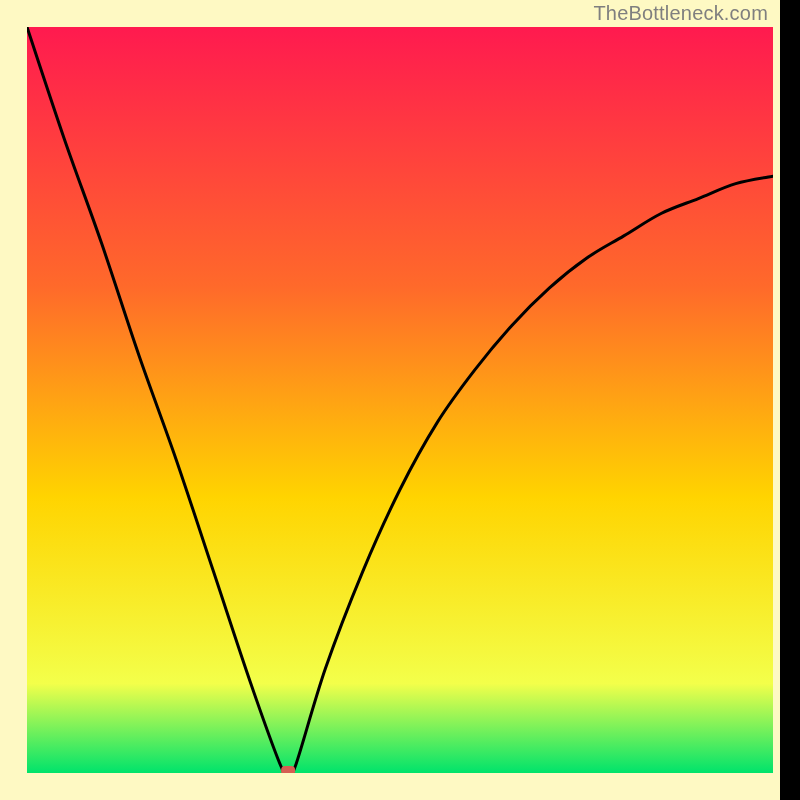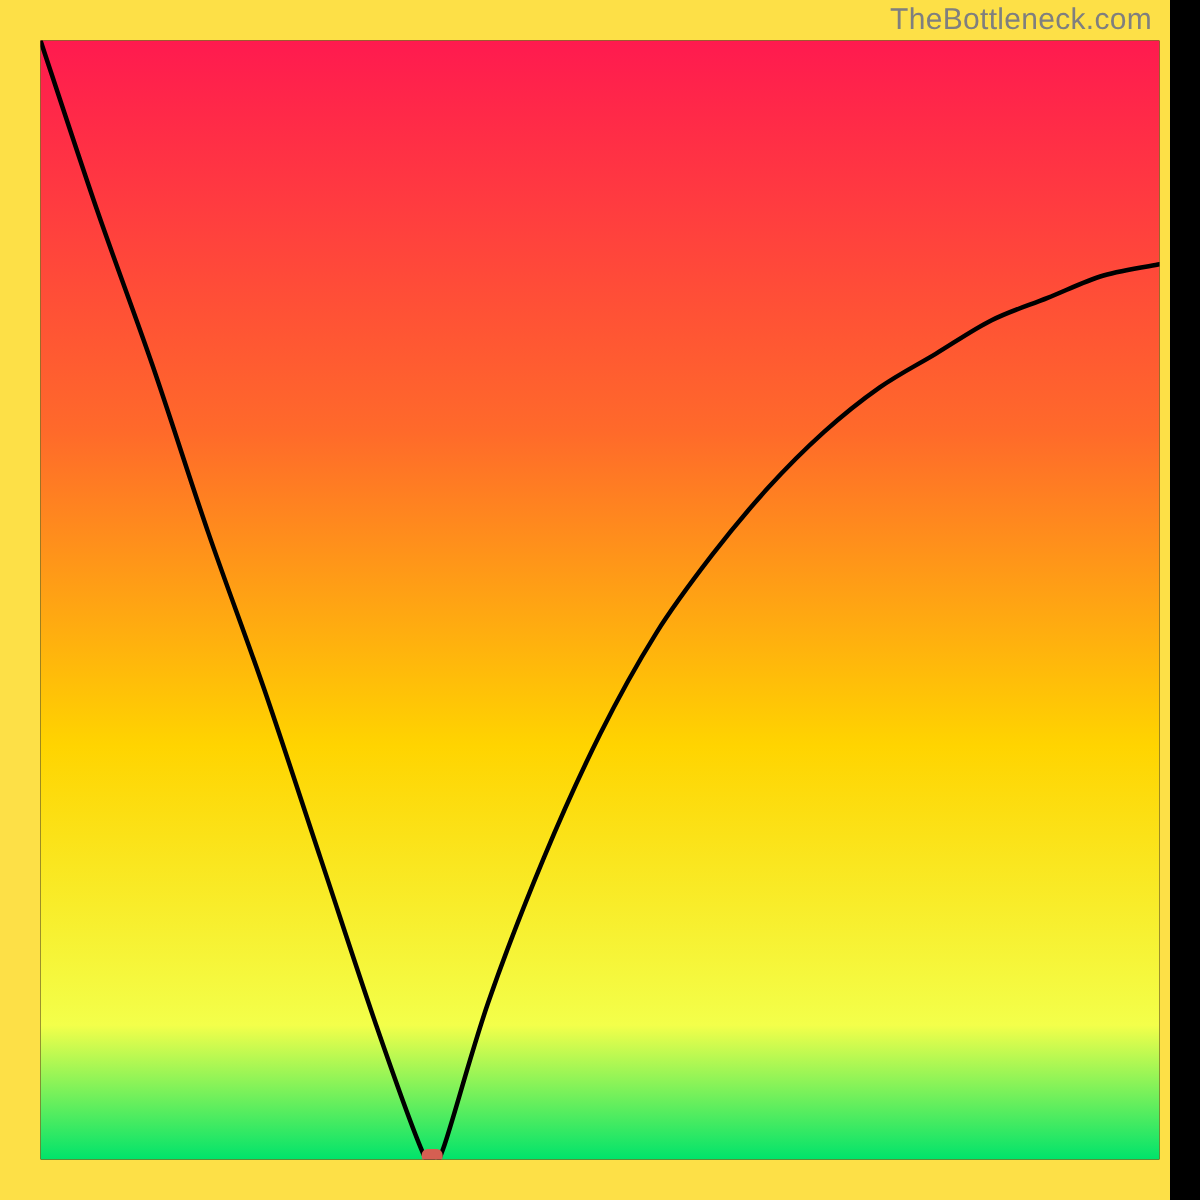--- a/index.html
+++ b/index.html
@@ -8,21 +8,21 @@
     width: 800px;
     height: 800px;
     background: #000;
     overflow: hidden;
     font-family: Arial, Helvetica, sans-serif;
   }
   .frame {
     position: relative;
     width: 780px;
     height: 800px;
-    background: #fde047;
+    background: #fef9c3;
   }
   .watermark {
     position: absolute;
     top: 2px;
     right: 12px;
     color: #7f7f7f;
     font-size: 20px;
     font-weight: 500;
     letter-spacing: 0.2px;
     z-index: 5;

